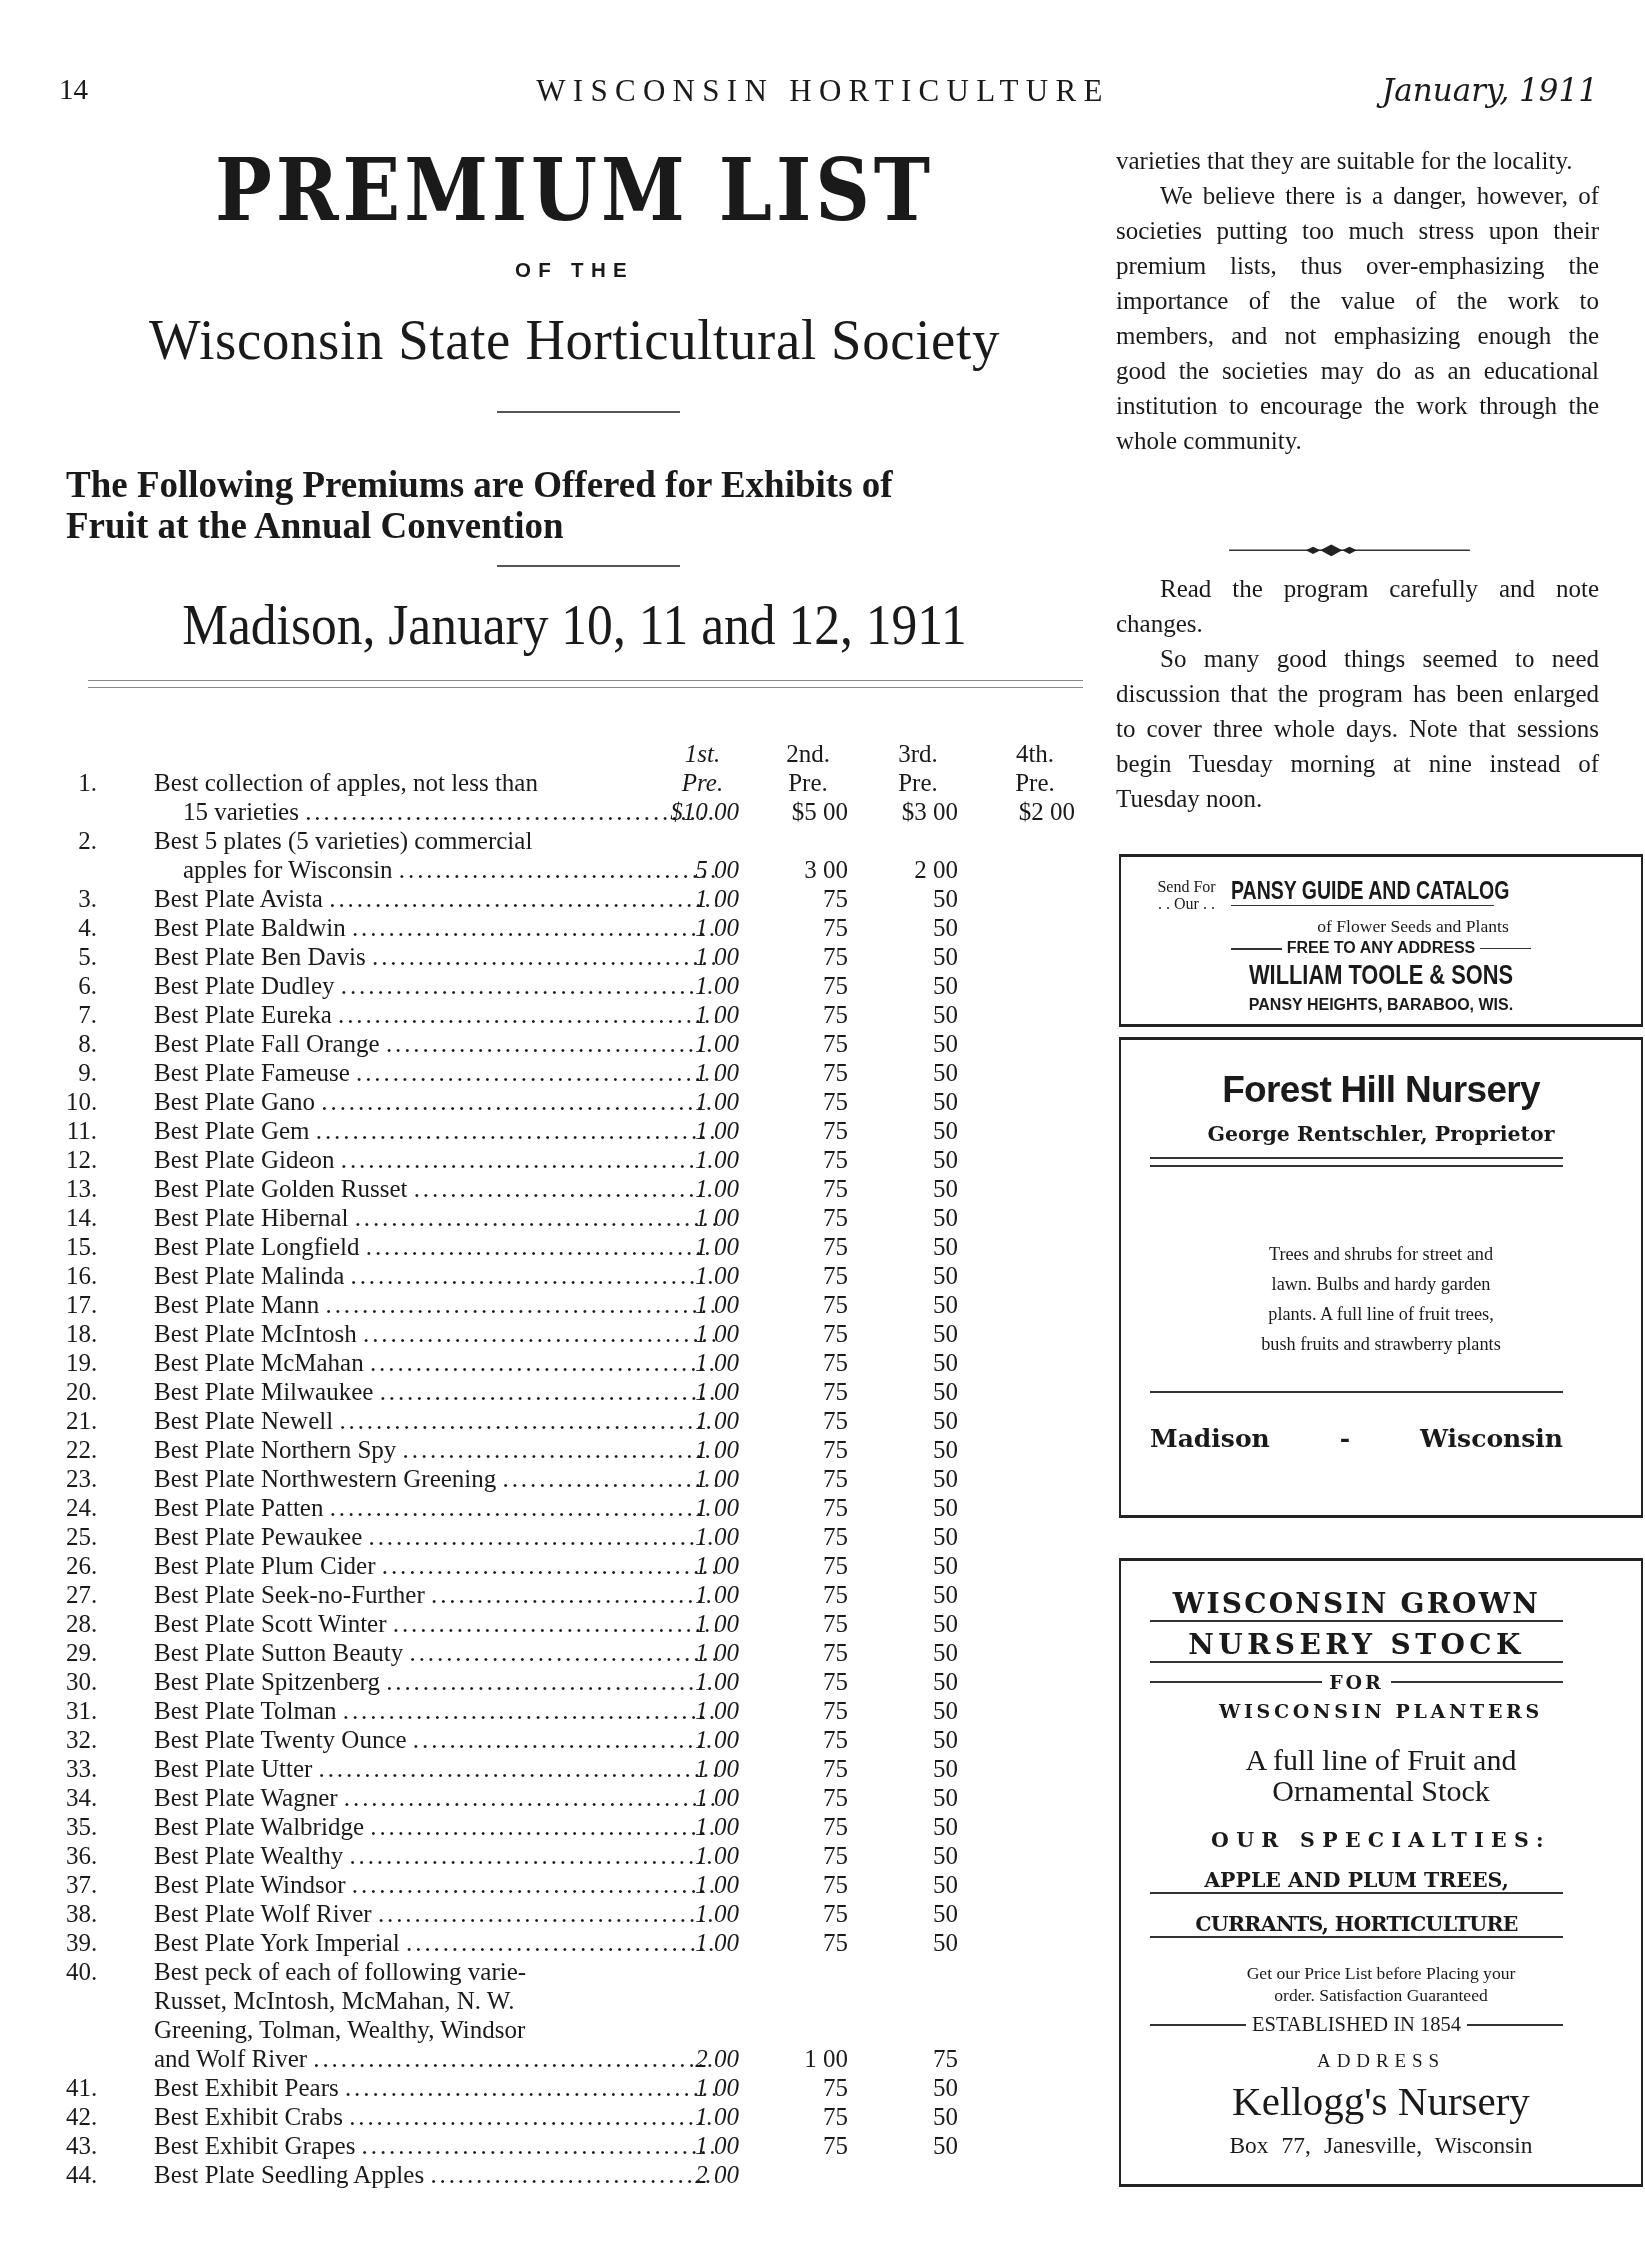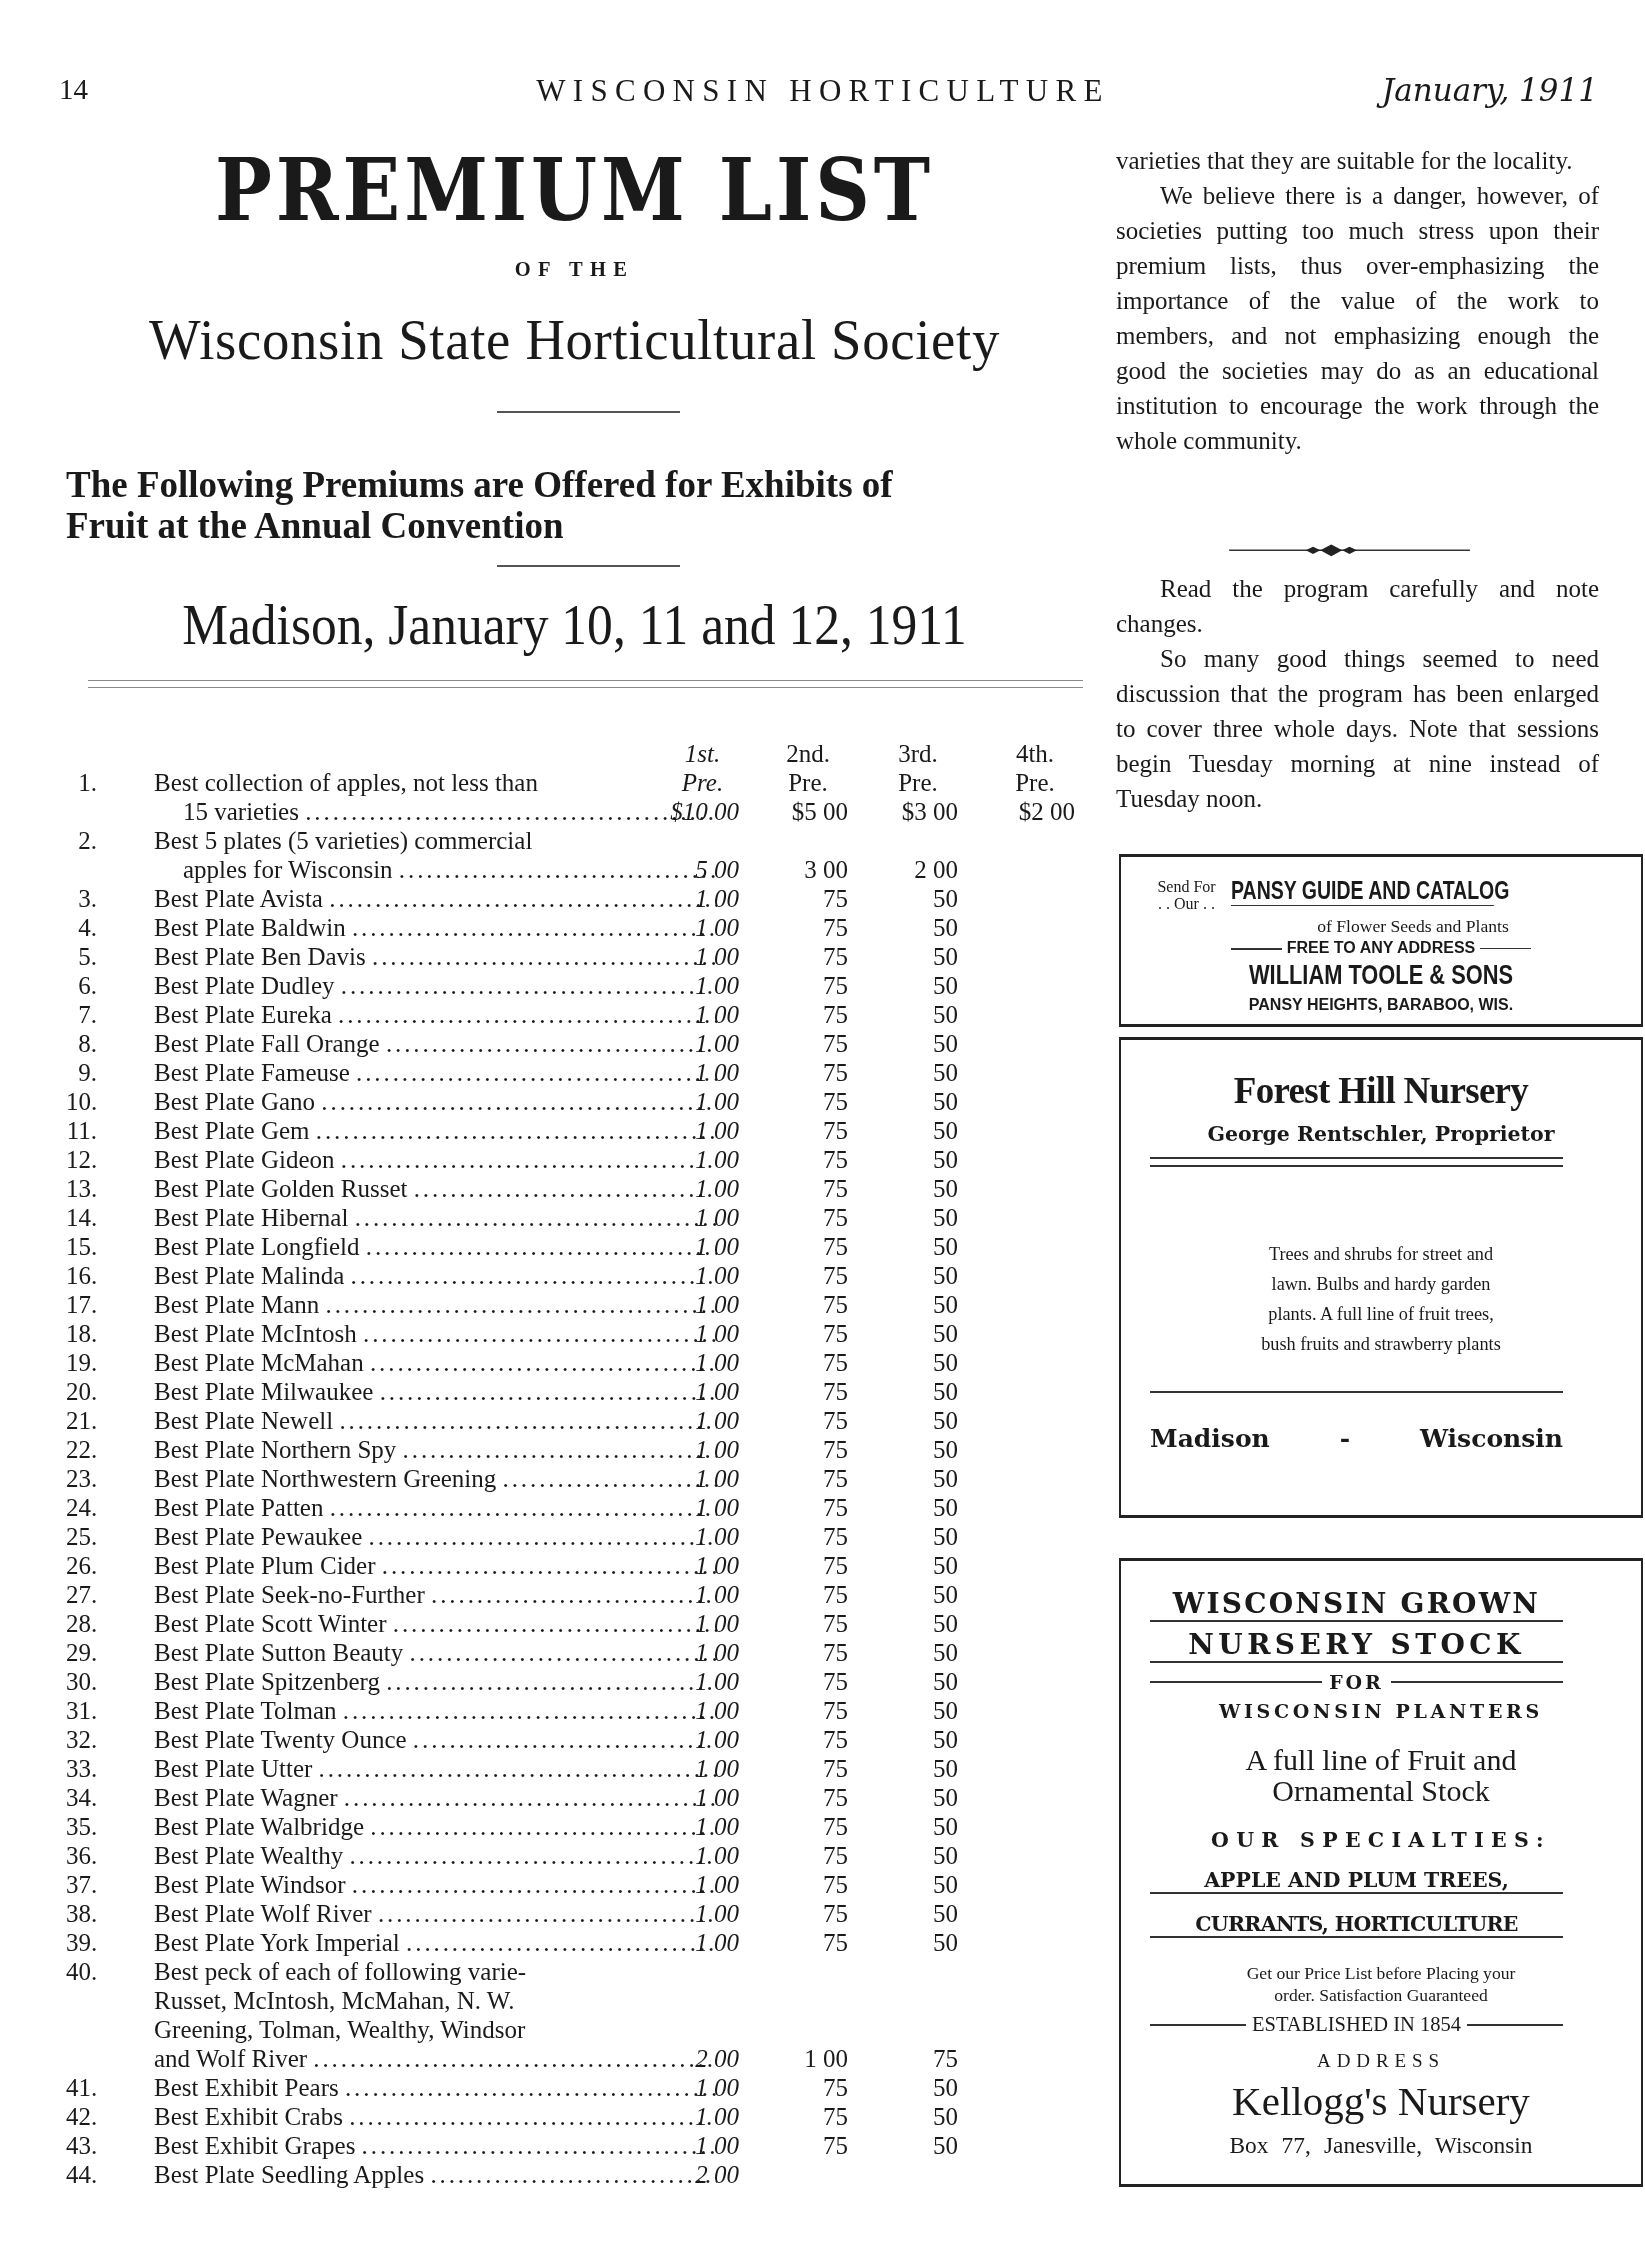--- a/index.html
+++ b/index.html
@@ -6,21 +6,21 @@
   body { width:1646px; height:2261px; position:relative; overflow:hidden; color:#1a1a1a;
          font-family:"DejaVu Serif","Liberation Serif",serif; }
   .abs { position:absolute; }
   
   .page-num { left:59px; top:73px; font-size:29px; font-family:"Liberation Serif",serif; }
   .journal { left:0; width:1646px; top:73px; text-align:center; font-size:31px; letter-spacing:7.3px; font-family:"Liberation Serif",serif; }
   .issue { right:48px; top:72px; font-size:31px; font-style:italic; font-family:"DejaVu Serif",serif; }
   
   .left-col { left:66px; width:1017px; }
   .title { top:139px; text-align:center; font-size:86px; font-weight:bold; letter-spacing:4.4px; font-family:"DejaVu Serif",serif; transform:scaleX(0.88); }
-  .of-the { top:258px; text-align:center; font-size:20.5px; font-weight:bold; letter-spacing:7.3px; font-family:Liberation Serif, serif; }
+  .of-the { top:258px; text-align:center; font-size:20.5px; font-weight:bold; letter-spacing:7.3px; font-family:Liberation Sans, sans-serif; }
   .society { top:307px; text-align:center; font-size:57px; font-family:"Liberation Serif",serif; letter-spacing:0.7px; transform:scaleX(0.96); }
   .rule-short { height:1.5px; background:#555; width:183px; left:497px; }
   .subtitle { top:464px; text-align:left; font-size:37px; font-weight:bold; line-height:41px; font-family:"Liberation Serif",serif; }
   .dateline { top:593px; text-align:center; font-size:56px; font-family:"Liberation Serif",serif; transform:scaleX(0.92); }
   .double-rule { left:88px; width:995px; top:680px; height:5.9px; border-top:1.5px solid #888; border-bottom:1.5px solid #888; }
   
   .table { left:66px; top:739px; width:1024px; font-family:"Liberation Serif",serif; font-size:25px; }
   .trow { position:relative; height:29px; line-height:29px; white-space:nowrap; }
   .num { position:absolute; left:0; width:31px; text-align:right; }
   .desc { position:absolute; left:88px; width:563px; overflow:hidden; }
@@ -424,21 +424,21 @@
   <div class="line" style="top:82px;font-size:16px;font-weight:bold;">
     <span style="display:inline-block;width:51px;border-top:2.2px double #333;vertical-align:middle;"></span>
     <span>FREE TO ANY ADDRESS</span>
     <span style="display:inline-block;width:51px;border-top:1.5px solid #333;vertical-align:middle;"></span>
   </div>
   <div class="line" style="top:102px;font-size:28px;font-weight:bold;transform:scaleX(0.78);">WILLIAM TOOLE &amp; SONS</div>
   <div class="line" style="top:139px;font-size:16px;font-weight:bold;">PANSY HEIGHTS, BARABOO, WIS.</div>
 </div>
 
 <div class="ad ad2">
-  <div class="line" style="top:29px;font-family:Liberation Serif, serif;font-size:37px;font-weight:bold;letter-spacing:-0.7px;">Forest Hill Nursery</div>
+  <div class="line" style="top:29px;font-family:Liberation Sans, sans-serif;font-size:37px;font-weight:bold;letter-spacing:-0.7px;">Forest Hill Nursery</div>
   <div class="line" style="top:82px;font-family:'DejaVu Serif',serif;font-size:20.5px;font-weight:bold;">George Rentschler, Proprietor</div>
   <div class="line" style="top:117px;left:29px;width:413px;height:5.9px;border-top:2.2px solid #333;border-bottom:2.2px solid #333;"></div>
   <div class="line" style="top:199px;font-family:'Liberation Serif',serif;font-size:18.3px;line-height:30px;">
     <div>Trees and shrubs for street and</div>
     <div>lawn.   Bulbs and hardy garden</div>
     <div>plants.  A full line of fruit trees,</div>
     <div>bush fruits and strawberry plants</div>
   </div>
   <div class="line" style="top:351px;left:29px;width:413px;border-top:2.9px solid #333;"></div>
   <div class="line" style="top:384px;left:29px;width:413px;font-family:'DejaVu Serif',serif;font-size:25px;font-weight:bold;display:flex;justify-content:space-between;">

